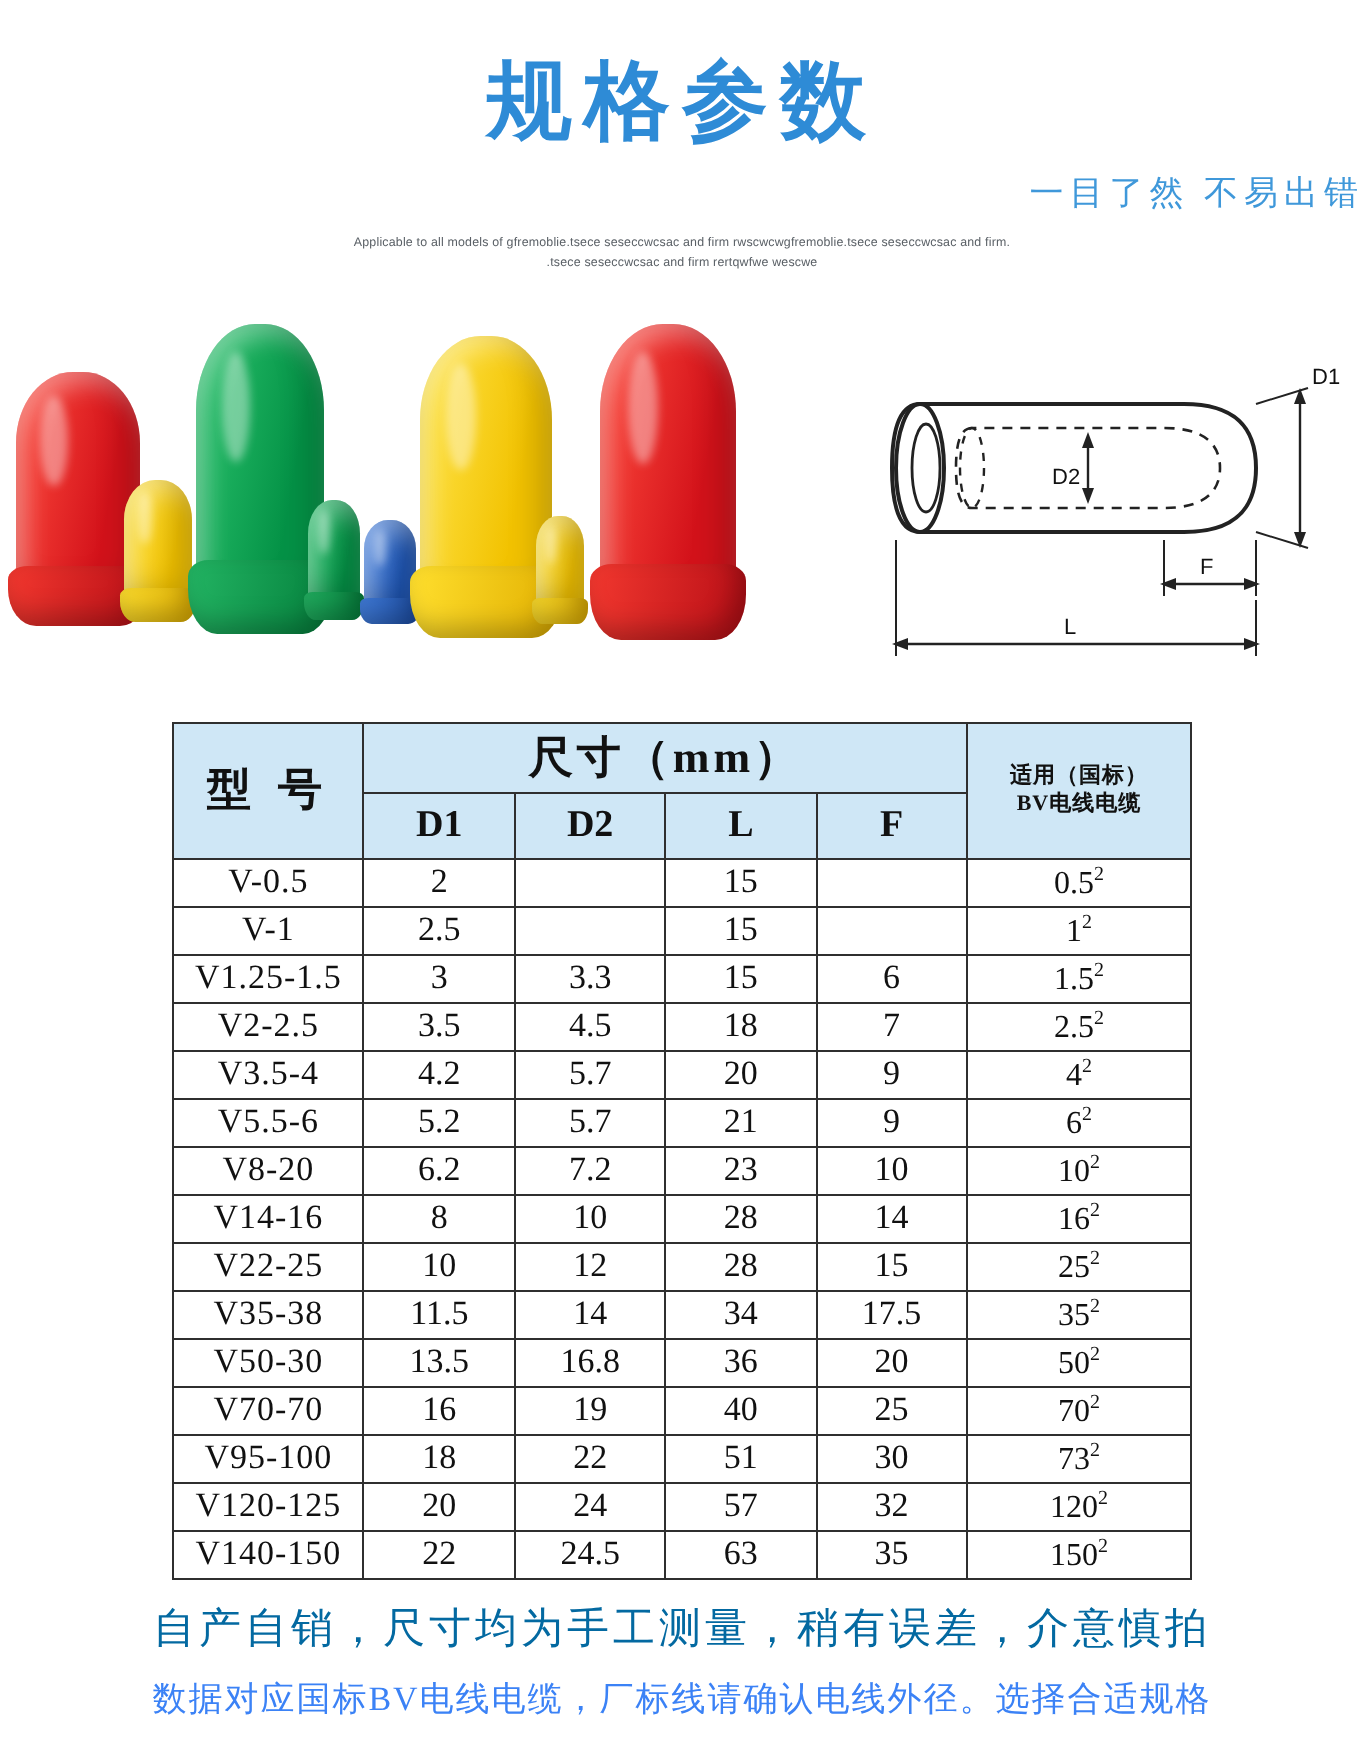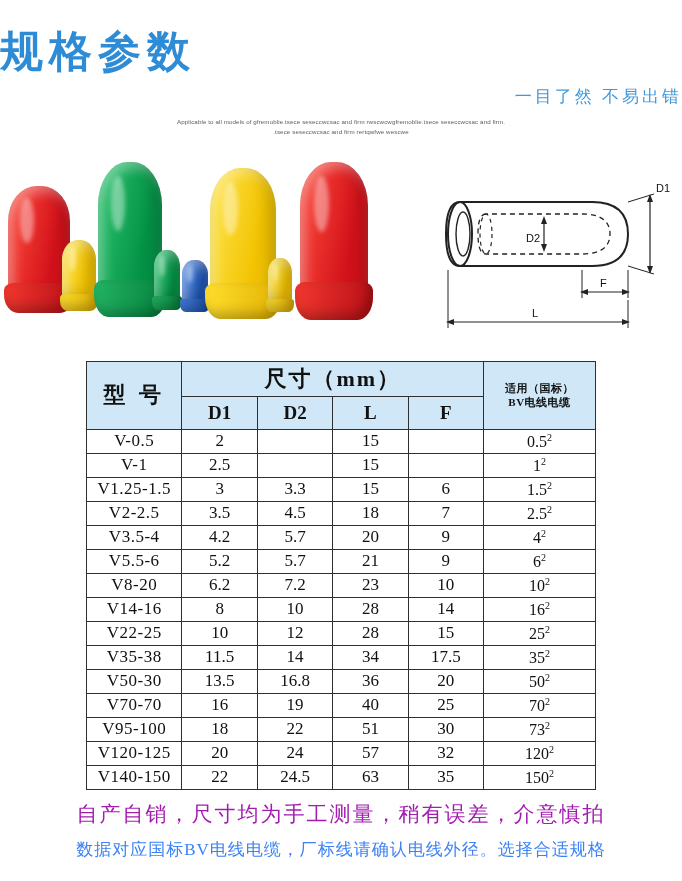--- a/index.html
+++ b/index.html
@@ -16,20 +16,21 @@
     position: relative;
   }
   .page {
     width: 682px;
     height: 881px;
     position: relative;
   }
 
   
   .title {
+    text-align: center;
     font-family: "Liberation Serif", serif;
     font-weight: bold;
     font-size: 43px;
     letter-spacing: 6px;
     color: #2e8bd6;
     margin-top: 28px;
     line-height: 1.1;
   }
   .subtitle {
     text-align: right;
@@ -155,21 +156,21 @@
 
   
   .footer {
     margin-top: 10px;
     text-align: center;
     font-family: "Liberation Serif", serif;
   }
   .footer .line1 {
     font-size: 21px;
     letter-spacing: 2px;
-    color: #a21caf;
+    color: #0369a1;
   }
   .footer .line2 {
     margin-top: 10px;
     font-size: 17px;
     letter-spacing: 1px;
     color: #3b82f6;
   }
 </style>
 </head>
 <body>

